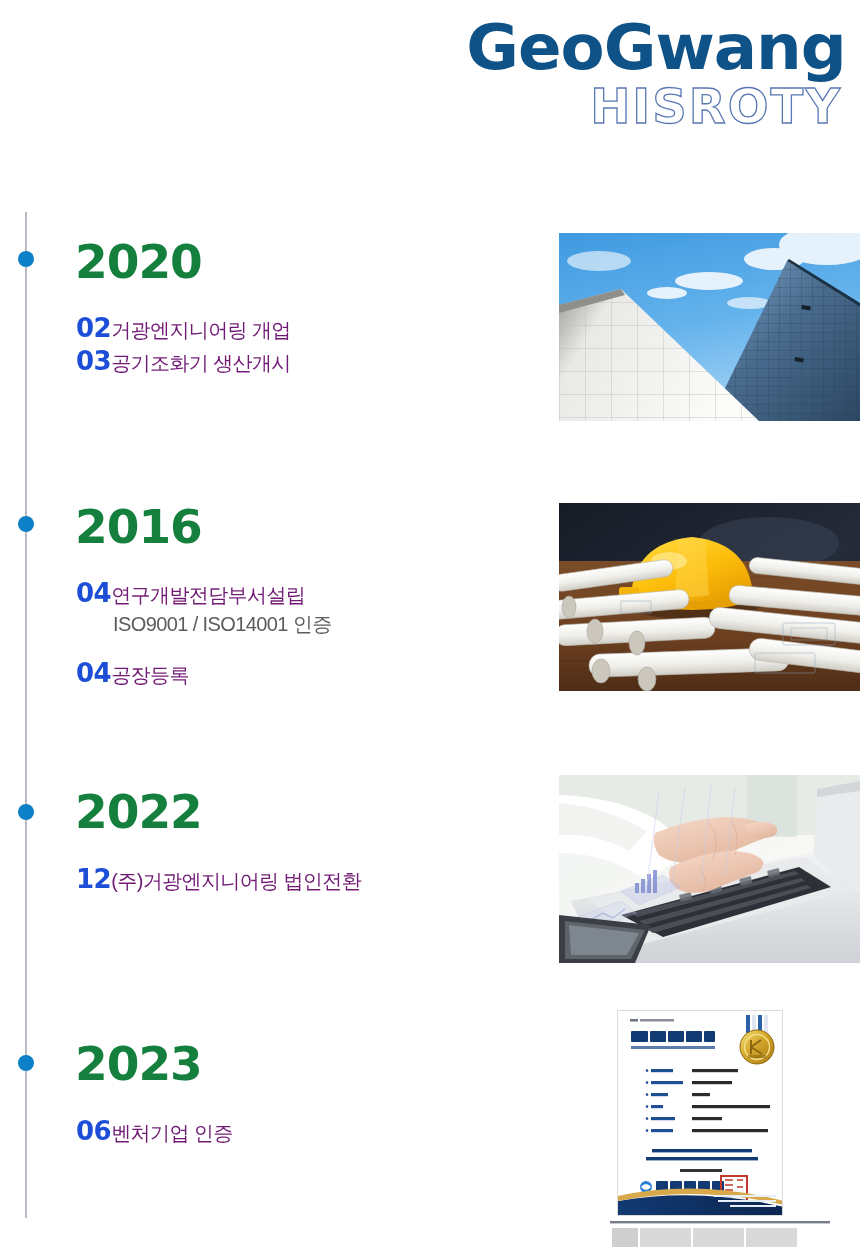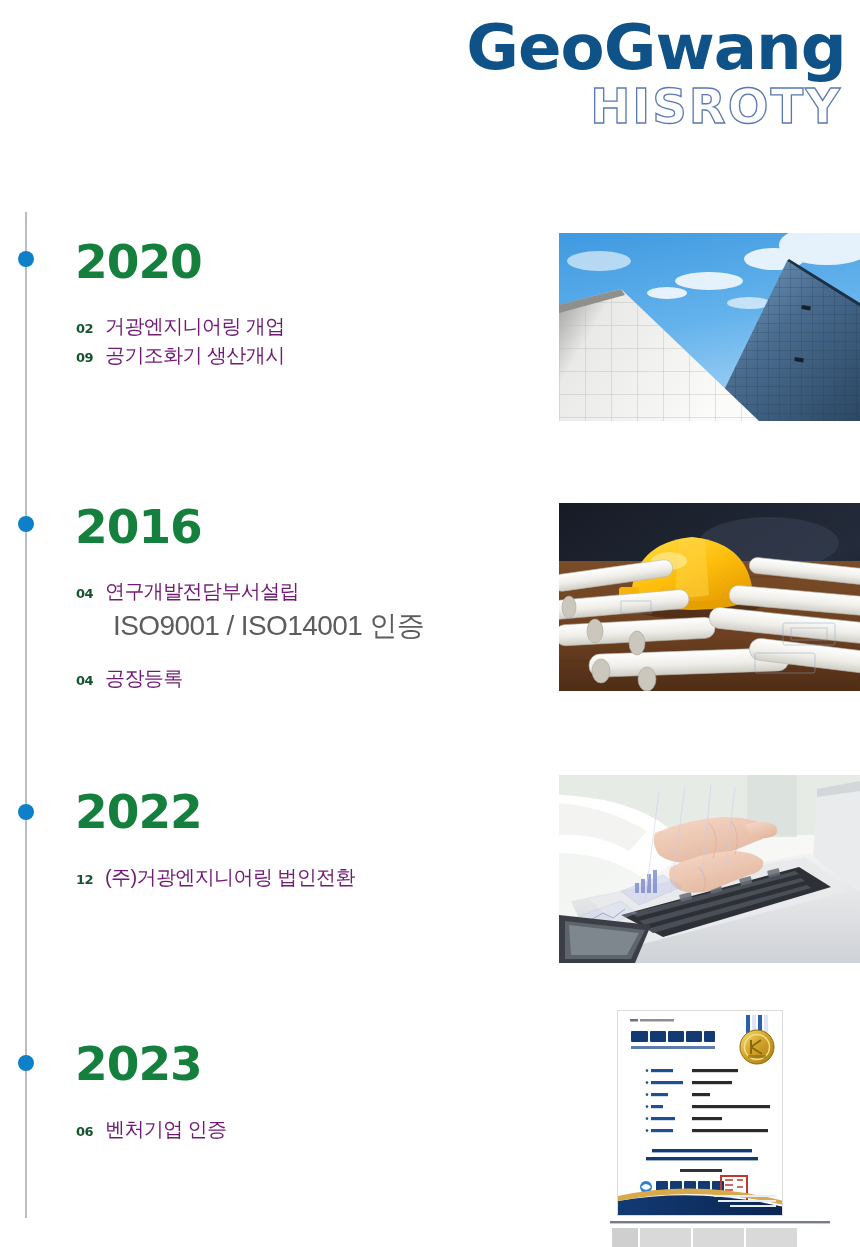--- a/index.html
+++ b/index.html
@@ -52,31 +52,31 @@
     font-family: "DejaVu Sans", sans-serif;
     font-size: 47px; font-weight: 700;
     letter-spacing: -1px;
     color: #15803d;
     line-height: 1;
   }
   .events { position: absolute; left: 76px; }
   .event { display: flex; align-items: baseline; margin-bottom: 2px; }
   .ev-month {
     font-family: "DejaVu Sans", sans-serif;
-    font-weight: 700; font-size: 13px; color: #14532d;
-    min-width: 29px; letter-spacing: -0.5px;
+    font-weight: 700; font-size: 26px; color: #1d4ed8;
+    min-width: 29px; letter-spacing: -0.5px; text-align: right;
   }
   .ev-text {
     font-family: "Liberation Sans", sans-serif;
     font-size: 20px; color: #701a75; letter-spacing: -0.6px;
     white-space: nowrap;
   }
   .ev-cont {
     font-family: "Liberation Sans", sans-serif;
-    font-size: 28px; color: #5c5c5c; letter-spacing: -0.6px;
+    font-size: 20px; color: #5c5c5c; letter-spacing: -0.6px;
     padding-left: 37px; white-space: nowrap;
   }
   .ev-gap { height: 20px; }
 
   
   .photo {
     position: absolute; left: 559px; width: 301px; height: 188px;
     overflow: hidden;
   }
   .photo svg { display: block; width: 301px; height: 188px; }
@@ -119,21 +119,21 @@
   <div class="axis-dot" style="top:1055px"></div>
 
   <div class="row" style="top:0">
     <div class="year" style="top:238px">2020</div>
     <div class="events" style="top:313px">
       <div class="event">
         <span class="ev-month">02</span>
         <span class="ev-text">거광엔지니어링 개업</span>
       </div>
       <div class="event">
-        <span class="ev-month">09</span>
+        <span class="ev-month">03</span>
         <span class="ev-text">공기조화기 생산개시</span>
       </div>
     </div>
   </div>
 
   <div class="photo" style="top:233px">
     <svg viewBox="0 0 301 188" preserveAspectRatio="none">
       <defs>
         <linearGradient id="sky" x1="0" y1="0" x2="0.3" y2="1">
           <stop offset="0%" stop-color="#3f9ae0"></stop>

